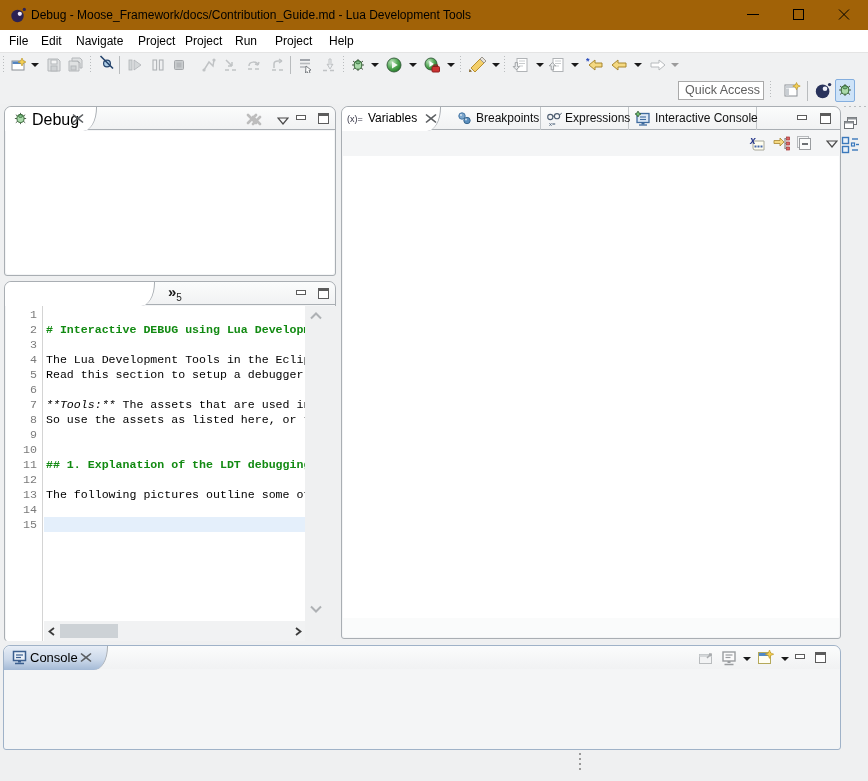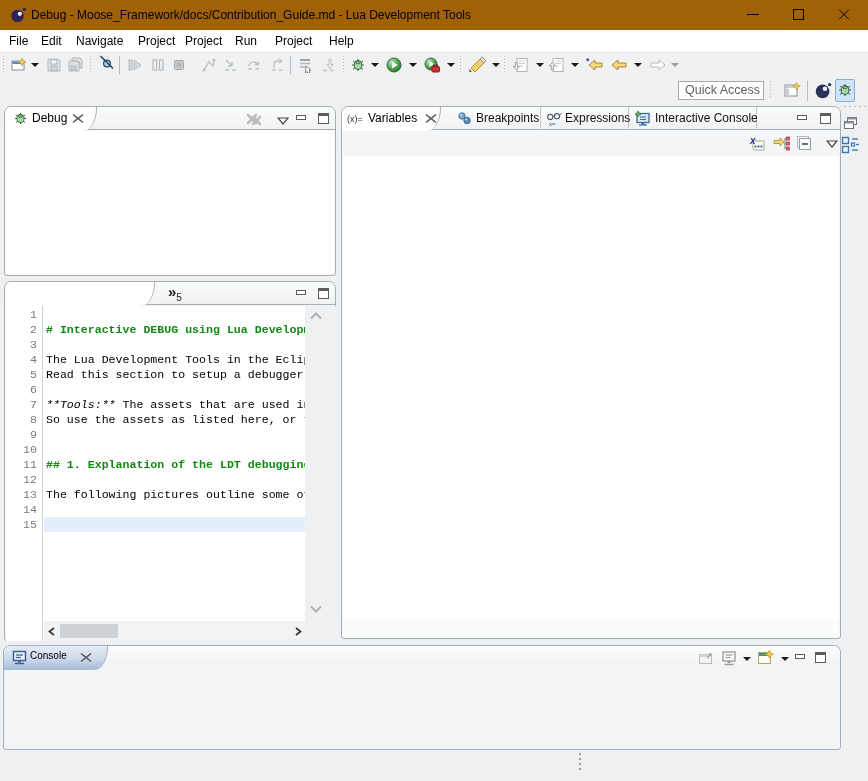--- a/index.html
+++ b/index.html
@@ -270,21 +270,21 @@
             <line x1="13" y1="4" x2="10.5" y2="6"></line>
           <line x1="2" y1="8" x2="5" y2="8"></line>
             <line x1="14" y1="8" x2="11" y2="8"></line>
           <line x1="3" y1="12.5" x2="5.5" y2="10.5"></line>
             <line x1="13" y1="12.5" x2="10.5" y2="10.5"></line>
           <line x1="8" y1="12" x2="8" y2="14"></line>
         </g>
         <ellipse cx="8" cy="8" rx="3.8" ry="4.3" fill="#abd9ab" stroke="#336633" stroke-width="1"></ellipse>
           <ellipse cx="8" cy="5.4" rx="2.2" ry="1.5" fill="#7fbf8a" stroke="#336633" stroke-width="0.8"></ellipse>
       </svg>
-      <span class="lbl abs" style="left:27px;top:4px;font-size:12px">Debug</span>
+      <span class="lbl abs" style="left:27px;top:4px;font-size:16px">Debug</span>
       <svg class="abs" style="left:67px;top:6px" width="12" height="11" viewBox="0 0 12 11">
         <path d="M1.5 1 L6 4.4 L10.5 1 L11.5 2 L7.3 5.5 L11.5 9 L10.5 10 L6 6.6 L1.5 10 L0.5 9 L4.7 5.5 L0.5 2 Z" fill="#5a5d60"></path>
       </svg>
     </div>
     <svg class="abs" style="left:240px;top:6px" width="18" height="14" viewBox="0 0 18 14">
       <g stroke="#bdbdbd" stroke-width="2.6" stroke-linecap="round">
         <line x1="3" y1="2" x2="11" y2="10"></line>
           <line x1="11" y1="2" x2="3" y2="10"></line>
         <line x1="8" y1="4" x2="15" y2="11"></line>
           <line x1="15" y1="4" x2="8" y2="11"></line>
@@ -453,21 +453,21 @@
     <div class="tabbar" style="border-bottom:0"></div>
     <div class="tab-active" style="width:104px;background:linear-gradient(180deg,#e7edf6 0%,#ccd9ea 55%,#a4bad6 100%)"></div>
     <div class="abs" style="left:0;top:0;width:160px;height:23px">
       <svg class="abs" style="left:8px;top:4px" width="15" height="15" viewBox="0 0 15 15">
         <rect x="1.5" y="1.5" width="12" height="9" fill="#e9f0f8" stroke="#3b5f8f" stroke-width="1.5"></rect>
         <line x1="4" y1="5" x2="11" y2="5" stroke="#3b5f8f" stroke-width="1.2"></line>
         <line x1="4" y1="7.5" x2="9" y2="7.5" stroke="#3b5f8f" stroke-width="1.2"></line>
         <rect x="6" y="10.5" width="3" height="2" fill="#3b5f8f"></rect>
         <path d="M3 13.5 h9" stroke="#3b5f8f" stroke-width="1.5"></path>
       </svg>
-      <span class="lbl abs" style="left:26px;top:4px;font-size:10px">Console</span>
+      <span class="lbl abs" style="left:26px;top:4px;font-size:13px">Console</span>
       <svg class="abs" style="left:76px;top:6px" width="12" height="11" viewBox="0 0 12 11">
         <path d="M1.5 1 L6 4.4 L10.5 1 L11.5 2 L7.3 5.5 L11.5 9 L10.5 10 L6 6.6 L1.5 10 L0.5 9 L4.7 5.5 L0.5 2 Z" fill="#5a5d60"></path>
       </svg>
     </div>
     <svg class="abs" style="left:694px;top:4px" width="17" height="17" viewBox="0 0 17 17">
       <rect x="1.5" y="4.5" width="12" height="9" fill="#f2f3f4" stroke="#b9bcbe"></rect>
       <rect x="1.5" y="4.5" width="12" height="2.5" fill="#d4d7d9"></rect>
       <path d="M9 8 l4 -4 m-2 0 h2 v2" fill="none" stroke="#a8abad" stroke-width="1.5"></path>
     </svg>
     <svg class="abs" style="left:717px;top:4px" width="17" height="17" viewBox="0 0 17 17">

